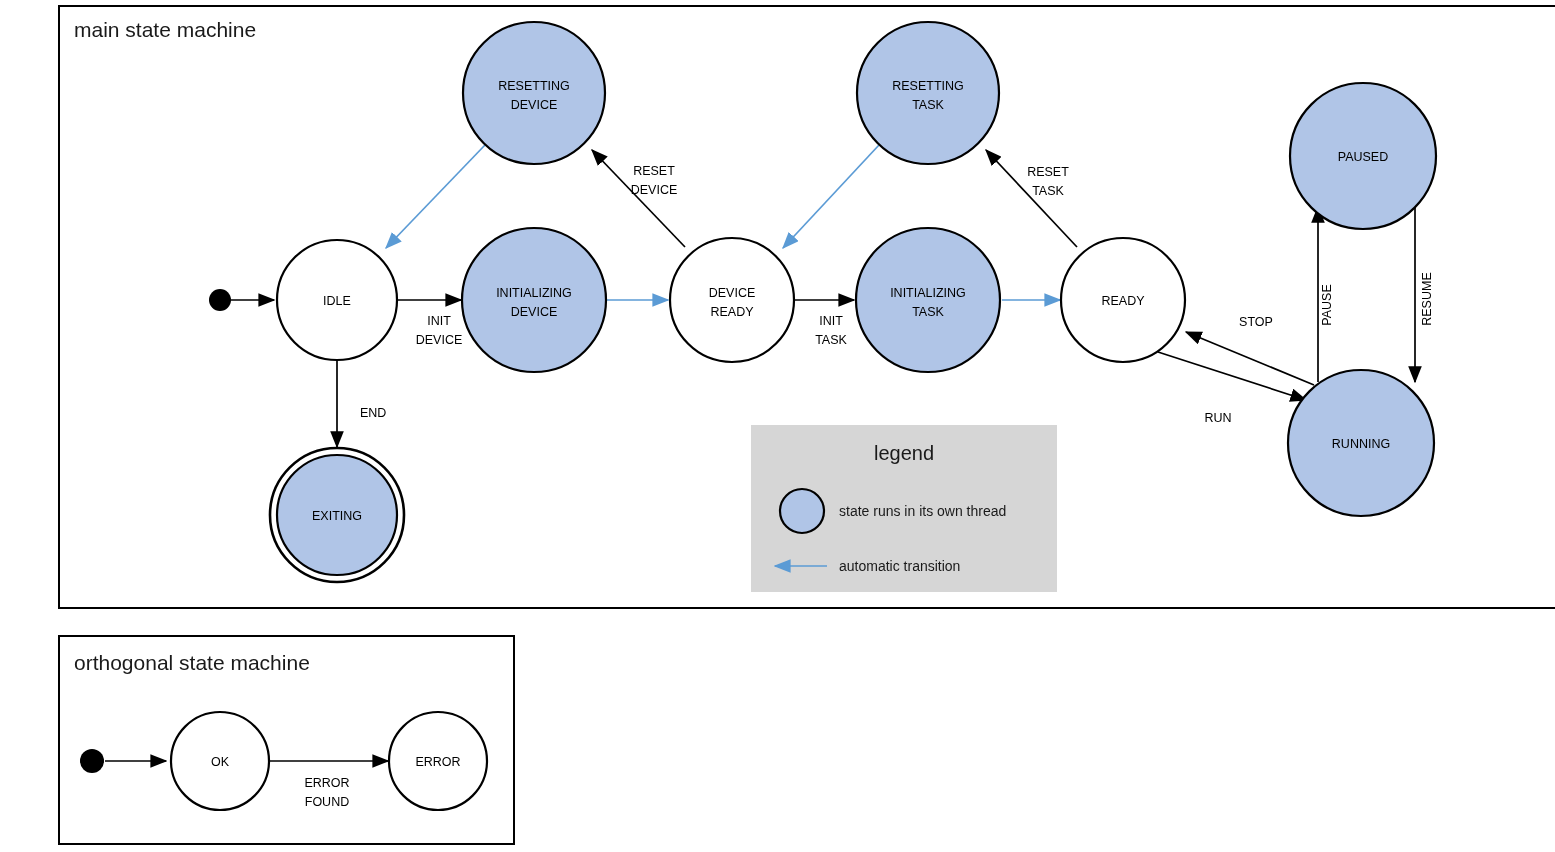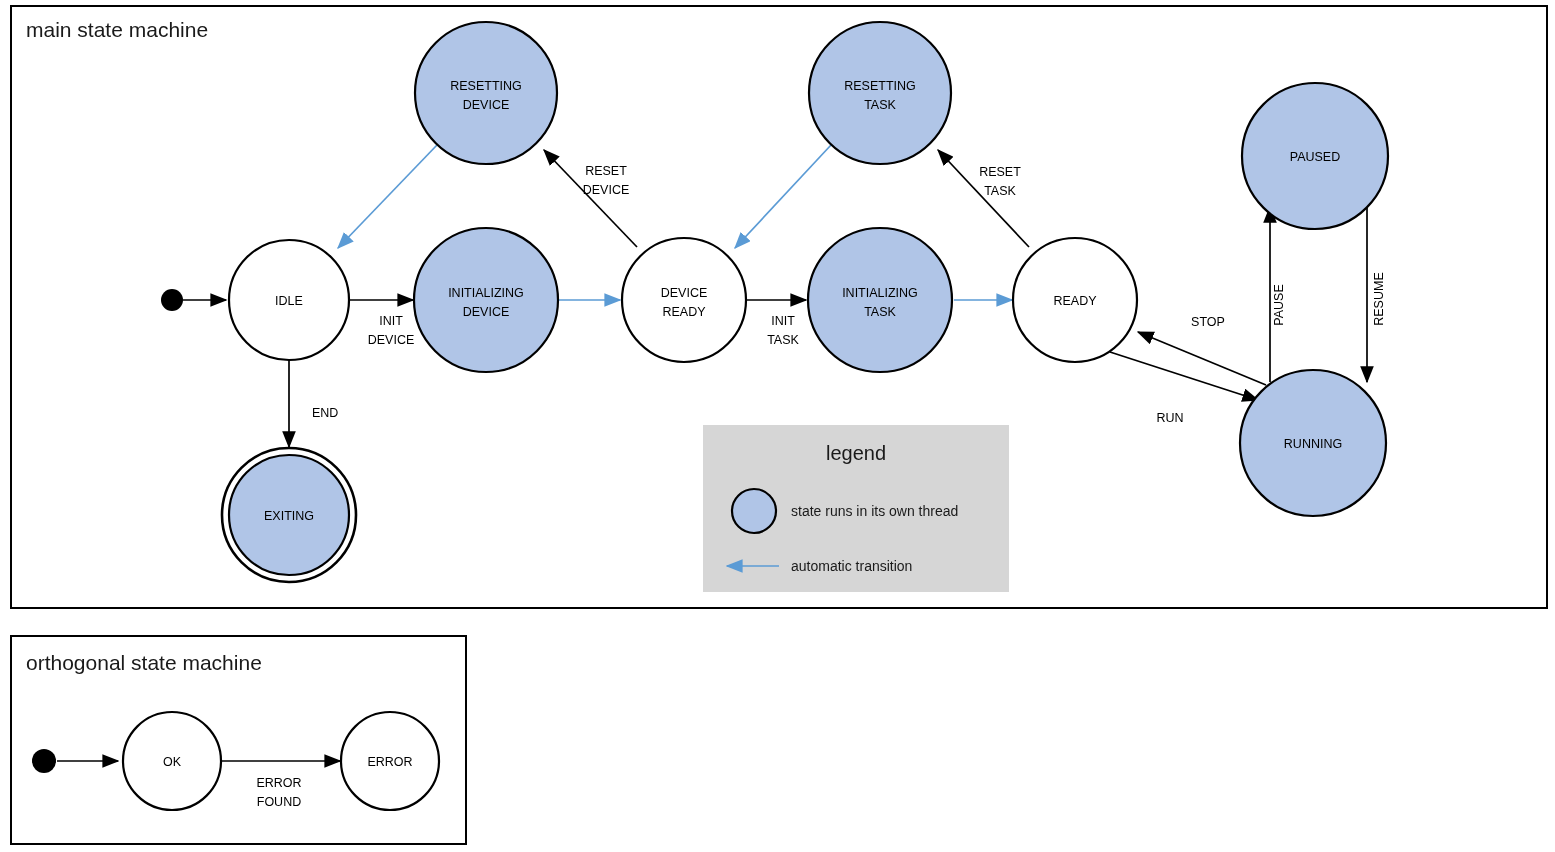--- a/index.html
+++ b/index.html
@@ -10,20 +10,21 @@
   body {
     width: 1555px;
     height: 852px;
     font-family: "Liberation Sans", sans-serif;
     overflow: hidden;
   }
   #canvas {
     position: relative;
     width: 1401px;
     height: 852px;
+    padding-left: 48px;
   }
   svg { display: block; }
 
   .frame-rect {
     fill: #ffffff;
     stroke: #000000;
     stroke-width: 2;
   }
   .frame-title {
     font-size: 21px;

